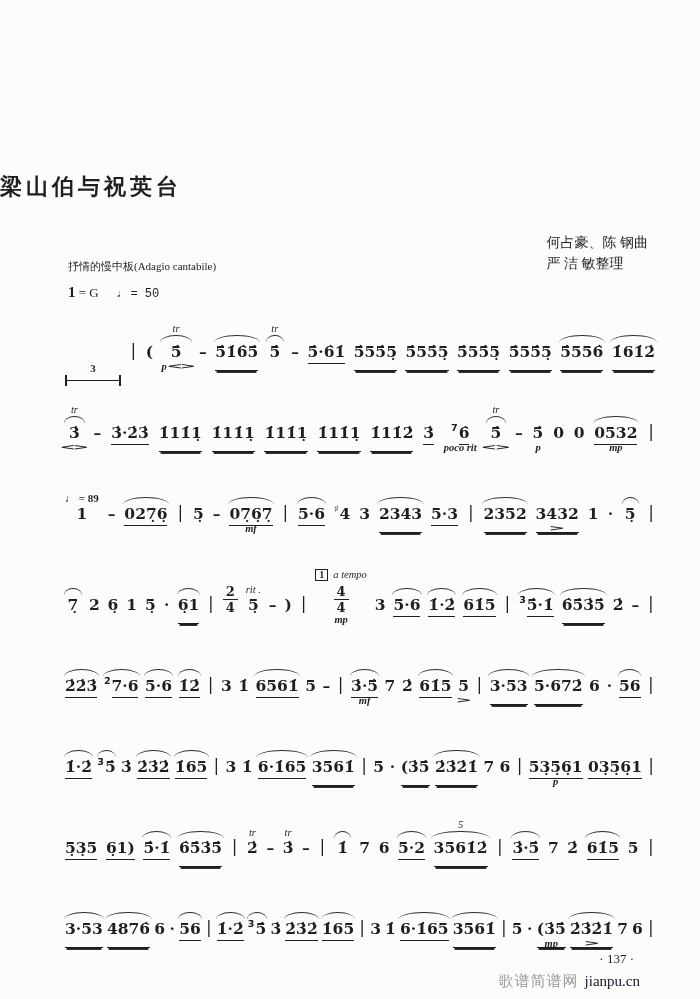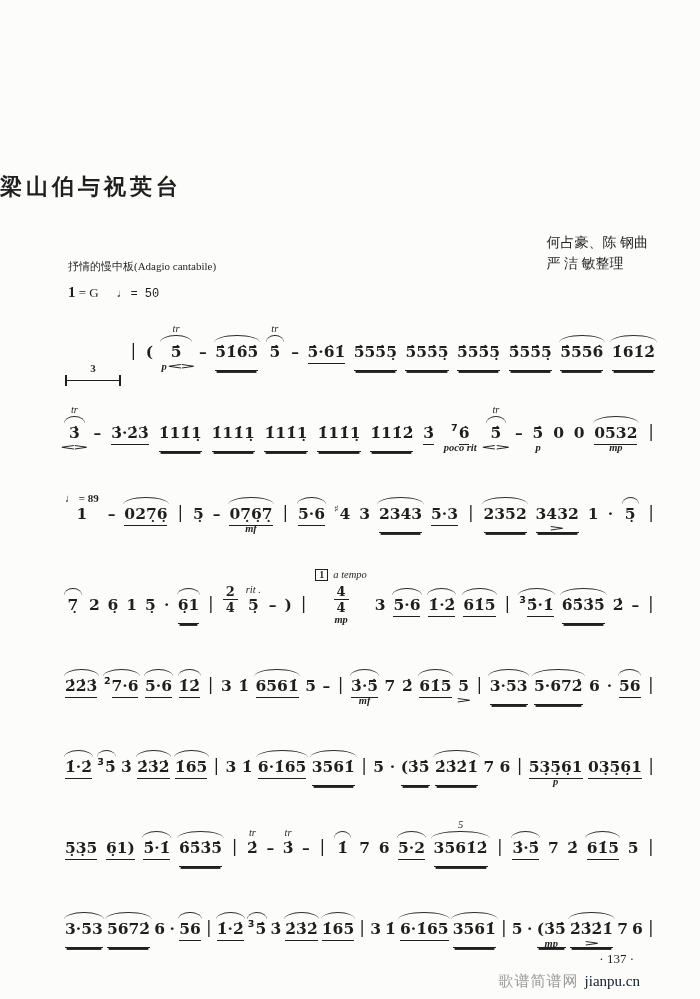--- a/index.html
+++ b/index.html
@@ -981,21 +981,21 @@
           <div class="above">
             <span class="arc"></span>
           </div>
           <div class="main"><span class="u2">3·53</span></div>
           <div class="below"></div>
         </div>
         <div class="tok note">
           <div class="above">
             <span class="arc"></span>
           </div>
-          <div class="main"><span class="u2">5672̇</span></div>
+          <div class="main"><span class="u2">4876̇</span></div>
           <div class="below"></div>
         </div>
         <div class="tok note">
           <div class="above"></div>
           <div class="main"><span>6</span></div>
           <div class="below"></div>
         </div>
         <div class="tok note">
           <div class="above"></div>
           <div class="main"><span>·</span></div>

